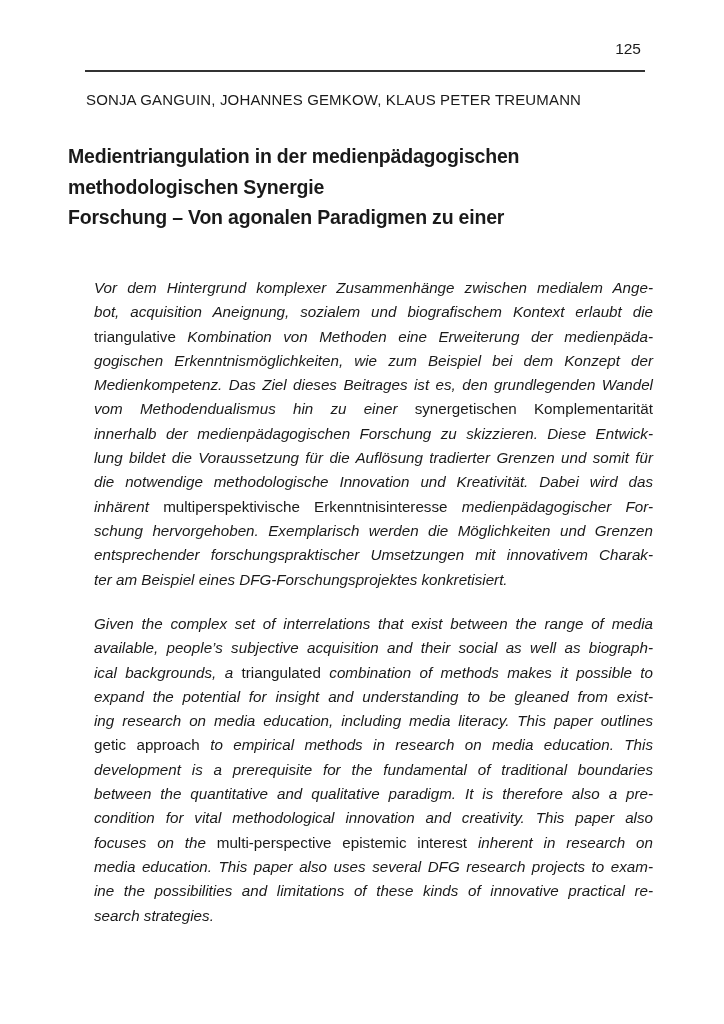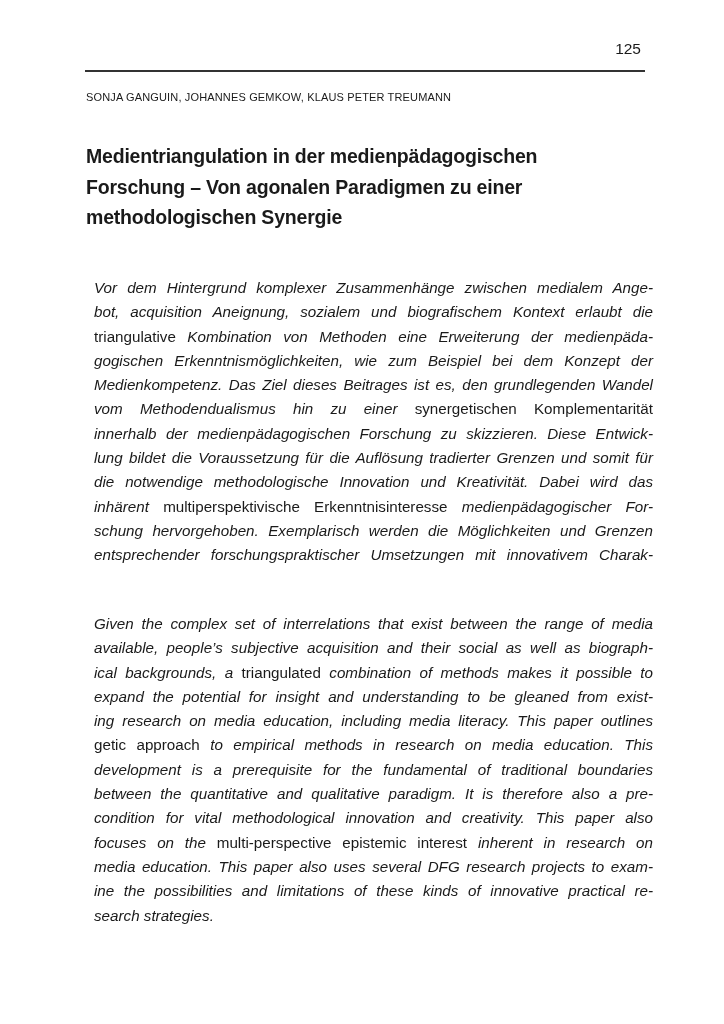--- a/index.html
+++ b/index.html
@@ -1,56 +1,57 @@
 <!DOCTYPE html>
 <html><head>
 <meta charset="utf-8">
 <style>
   html, body { margin: 0; padding: 0; background: #ffffff; }
   body { width: 724px; height: 1024px; position: relative; overflow: hidden; color: #1a1a1a;
          font-family: "Liberation Sans", "DejaVu Sans", sans-serif; }
   .page-number { position: absolute; top: 40px; right: 83px; font-size: 15.5px; }
   .rule { position: absolute; top: 70px; left: 85px; width: 560px; height: 1.5px; background: #333; }
-  .authors { position: absolute; top: 91px; left: 86px; font-size: 11px; letter-spacing: 0.15px; }
-  .title { position: absolute; top: 141px; left: 86px; width: 520px; margin: 0;
+  .authors { position: absolute; top: 91px; left: 86px; font-size: 15px; letter-spacing: 0.15px; }
+  .title { position: absolute; top: 141px; left: 68px; width: 520px; margin: 0;
            font-size: 19.5px; font-weight: bold; line-height: 30.5px; letter-spacing: -0.2px; }
   .abstract { position: absolute; left: 86px; width: 559px; margin: 8px;
               font-size: 15.2px; line-height: 24.3px; text-align: justify; }
   .abstract .line { display: block; text-align: justify; text-align-last: justify; white-space: nowrap; }
   .abstract .line.last { text-align-last: left; }
   .de { top: 268px; }
   .en { top: 604px; }
   .i { font-style: italic; }
 </style>
 </head>
 <body>
 
 <div class="page-number">125</div>
 <div class="rule"></div>
 <div class="authors">SONJA GANGUIN, JOHANNES GEMKOW, KLAUS PETER TREUMANN</div>
 
 <h1 class="title">
   <span style="display:block">Medientriangulation in der medienpädagogischen</span>
+  <span style="display:block">methodologischen Synergie</span>
   <span style="display:block">Forschung – Von agonalen Paradigmen zu einer</span>
-  <span style="display:block">methodologischen Synergie</span>
 </h1>
 
 <p class="abstract de">
     <span class="line"><span class="i">Vor dem Hintergrund komplexer Zusammenhänge zwischen medialem Ange-</span></span>
     <span class="line"><span class="i">bot, acquisition Aneignung, sozialem und biografischem Kontext erlaubt die</span></span>
     <span class="line"><span>triangulative </span><span class="i">Kombination von Methoden eine Erweiterung der medienpäda-</span></span>
     <span class="line"><span class="i">gogischen Erkenntnismöglichkeiten, wie zum Beispiel bei dem Konzept der</span></span>
     <span class="line"><span class="i">Medienkompetenz. Das Ziel dieses Beitrages ist es, den grundlegenden Wandel</span></span>
     <span class="line"><span class="i">vom Methodendualismus hin zu einer </span><span>synergetischen Komplementarität</span></span>
     <span class="line"><span class="i">innerhalb der medienpädagogischen Forschung zu skizzieren. Diese Entwick-</span></span>
     <span class="line"><span class="i">lung bildet die Voraussetzung für die Auflösung tradierter Grenzen und somit für</span></span>
     <span class="line"><span class="i">die notwendige methodologische Innovation und Kreativität. Dabei wird das</span></span>
     <span class="line"><span class="i">inhärent </span><span>multiperspektivische Erkenntnisinteresse </span><span class="i">medienpädagogischer For-</span></span>
     <span class="line"><span class="i">schung hervorgehoben. Exemplarisch werden die Möglichkeiten und Grenzen</span></span>
     <span class="line"><span class="i">entsprechender forschungspraktischer Umsetzungen mit innovativem Charak-</span></span>
+    <span class="line last"><span class="i">ter am Beispiel eines DFG-Forschungsprojektes konkretisiert.</span></span>
   </p>
 <p class="abstract en">
     <span class="line"><span class="i">Given the complex set of interrelations that exist between the range of media</span></span>
     <span class="line"><span class="i">available, people’s subjective acquisition and their social as well as biograph-</span></span>
     <span class="line"><span class="i">ical backgrounds, a </span><span>triangulated </span><span class="i">combination of methods makes it possible to</span></span>
     <span class="line"><span class="i">expand the potential for insight and understanding to be gleaned from exist-</span></span>
     <span class="line"><span class="i">ing research on media education, including media literacy. This paper outlines</span></span>
     <span class="line"><span>getic approach </span><span class="i">to empirical methods in research on media education. This</span></span>
     <span class="line"><span class="i">development is a prerequisite for the fundamental of traditional boundaries</span></span>
     <span class="line"><span class="i">between the quantitative and qualitative paradigm. It is therefore also a pre-</span></span>

